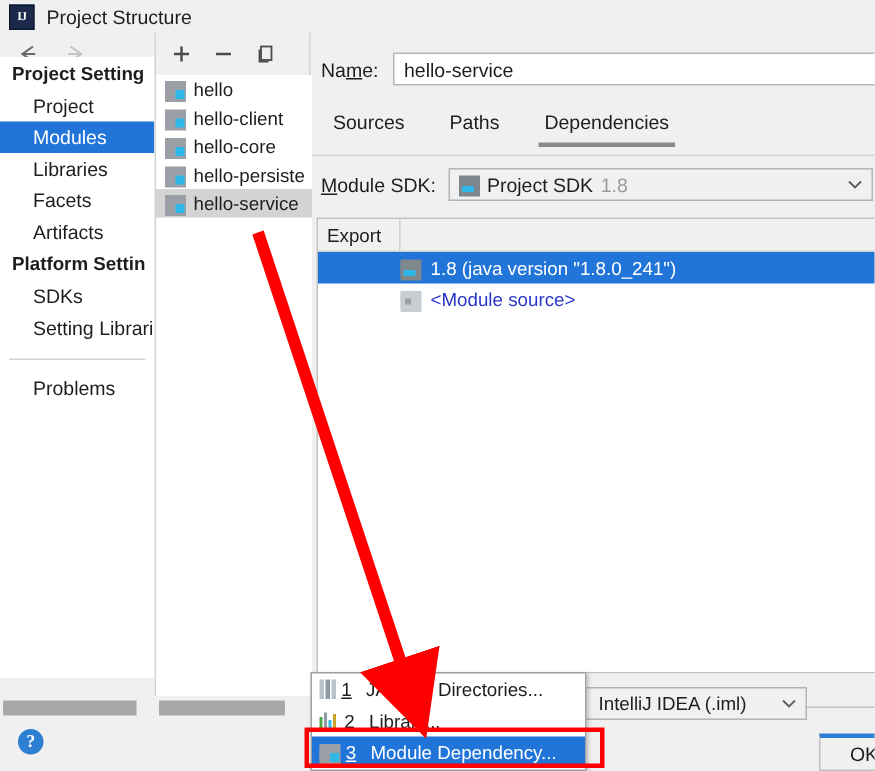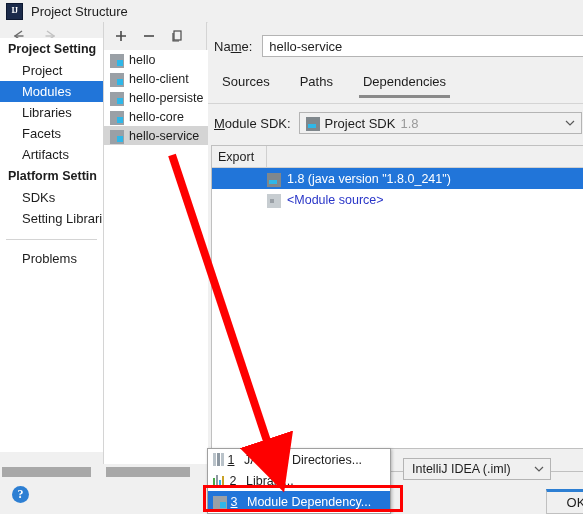--- a/index.html
+++ b/index.html
@@ -198,21 +198,21 @@
   .deptoolbar {
     position: absolute; left: 3px; top: 427px; width: 380px; height: 23px;
     background: #f0f0f0; border-left: 1px solid #c0c0c0;
     border-right: 1px solid #c0c0c0; border-bottom: 1px solid #c0c0c0;
     box-sizing: border-box;
     display: flex; align-items: center; gap: 16px; padding-left: 10px;
   }
 
   
   .iml-combo {
-    position: absolute; left: 403px; top: 458px; width: 148px; height: 22px;
+    position: absolute; left: 390px; top: 458px; width: 148px; height: 22px;
     background: #f0f0f0; border: 1px solid #b4b4b4; box-sizing: border-box;
     display: flex; align-items: center; padding-left: 8px; position: absolute;
     font-size: 12.5px;
   }
 
   
   .popup {
     position: absolute; left: 207px; top: 448px; width: 184px; height: 66px;
     background: #ffffff; border: 1px solid #a0a0a0;
     box-sizing: border-box; z-index: 40;
@@ -352,29 +352,29 @@
           <i class="badge"></i>
         </span>
       <span class="mod-label">hello-client</span>
     </div>
     <div class="mod-row">
       <span class="ficon">
           <i class="tab"></i>
           <i class="body"></i>
           <i class="badge"></i>
         </span>
-      <span class="mod-label">hello-persiste</span>
+      <span class="mod-label">hello-core</span>
     </div>
     <div class="mod-row">
       <span class="ficon">
           <i class="tab"></i>
           <i class="body"></i>
           <i class="badge"></i>
         </span>
-      <span class="mod-label">hello-core</span>
+      <span class="mod-label">hello-persiste</span>
     </div>
     <div class="mod-row selected">
       <span class="ficon">
           <i class="tab"></i>
           <i class="body"></i>
           <i class="badge"></i>
         </span>
       <span class="mod-label">hello-service</span>
     </div>
   </div>

